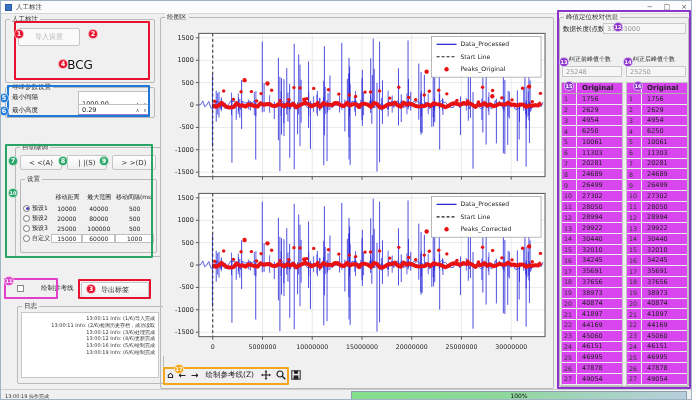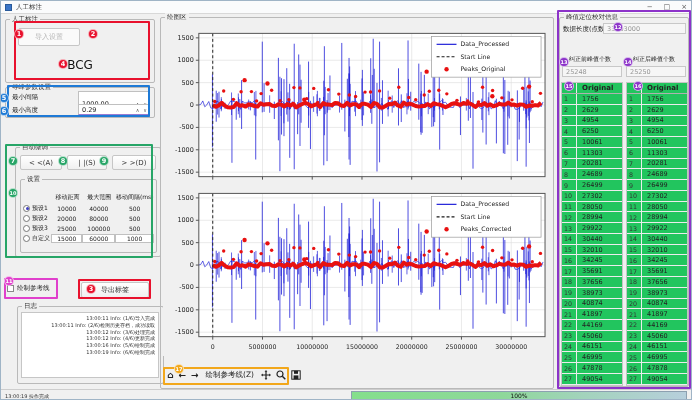--- a/index.html
+++ b/index.html
@@ -30,36 +30,36 @@
   .ph.c1{width:32px}.ph.c2{width:34px}.ph.c3{width:40px}
   #settings-rows{position:absolute;top:23px;left:2px;right:2px;}
   .preset-row{display:flex;align-items:center;height:10px;}
   .radio{width:7px;height:7px;border:1px solid #777;border-radius:50%;background:#fff;margin-right:2px;flex:none;}
   .radio.sel::after{content:'';display:block;width:3px;height:3px;margin:1.5px;border-radius:50%;background:#3f3fbf;}
   .pcell{font-size:6px;color:#222;text-align:center;}
   .plab{width:20px;text-align:left;}
   .c1{width:32px}.c2{width:34px}.c3{width:40px}
   .pcell.edit{background:#fff;border:1px solid #c0c0c0;height:9px;line-height:8px;}
   
-  #chk-row{position:absolute;left:6px;top:283px;display:flex;align-items:center;gap:3px;}
+  #chk-row{position:absolute;left:16px;top:283px;display:flex;align-items:center;gap:17px;}
   .checkbox{width:7px;height:7px;background:#fff;border:1px solid #888;cursor:pointer;flex:none;}
   .chk-label{font-size:6.5px;color:#222;}
   .log-area{position:absolute;left:3px;top:5px;right:4px;bottom:5px;background:#fff;border:1px solid #c6c6c6;padding:2px 3px;overflow:hidden;}
   .log-line{font-size:5px;line-height:6.8px;color:#333;white-space:nowrap;}
   
   #plot1,#plot2{position:absolute;left:2px;background:#f0f0f0;}
   svg text{font-family:"DejaVu Sans","Liberation Sans",sans-serif;}
   .toolbar{position:absolute;left:6px;top:351px;display:flex;align-items:center;gap:5px;}
   .tb-ico{font-size:9px;font-weight:bold;color:#222;cursor:pointer;line-height:10px;}
   .tb-label{font-size:7.5px;color:#222;cursor:pointer;padding:1px 2px;}
   .tb-svg{width:10px;height:10px;cursor:pointer;}
   
   .cnt-label{position:absolute;font-size:6px;color:#222;white-space:nowrap;}
   .field{position:absolute;background:#f6f6f6;border:1px solid #c8c8c8;font-size:6.5px;color:#969696;padding:1px 0 0 3px;}
-  .ptable{position:absolute;background:#22c55e;border:1px solid #c4c4c4;display:flex;flex-direction:column;overflow:hidden;}
+  .ptable{position:absolute;background:#d946ef;border:1px solid #c4c4c4;display:flex;flex-direction:column;overflow:hidden;}
   .pt-head{display:flex;height:11px;border-bottom:1px solid #b0b0b0;flex:none;align-items:center;}
   .pt-head .pt-val{font-weight:bold;font-size:7px;}
   .pt-row{display:flex;height:10.78px;border-bottom:1px solid #ececec;align-items:center;flex:none;}
   .pt-idx{width:15px;padding-left:2px;font-size:6.3px;color:#333;border-right:1px solid #ececec;height:100%;display:flex;align-items:center;flex:none;}
   .pt-val{flex:1;padding-left:5px;font-size:6.5px;color:#222;}
   
   .statusbar{position:absolute;left:0;top:388px;width:692px;height:12px;background:#f0f0f0;border-top:1px solid #cdcdcd;}
   .status-msg{position:absolute;left:4px;top:3px;font-size:5px;color:#333;}
   .pbar{position:absolute;left:350px;top:1px;width:336px;height:9px;border:1px solid #8ca0b0;
     background:linear-gradient(90deg,#84df8c 0%,#8ed89a 45%,#a3d3bd 70%,#b7cfdc 100%);

